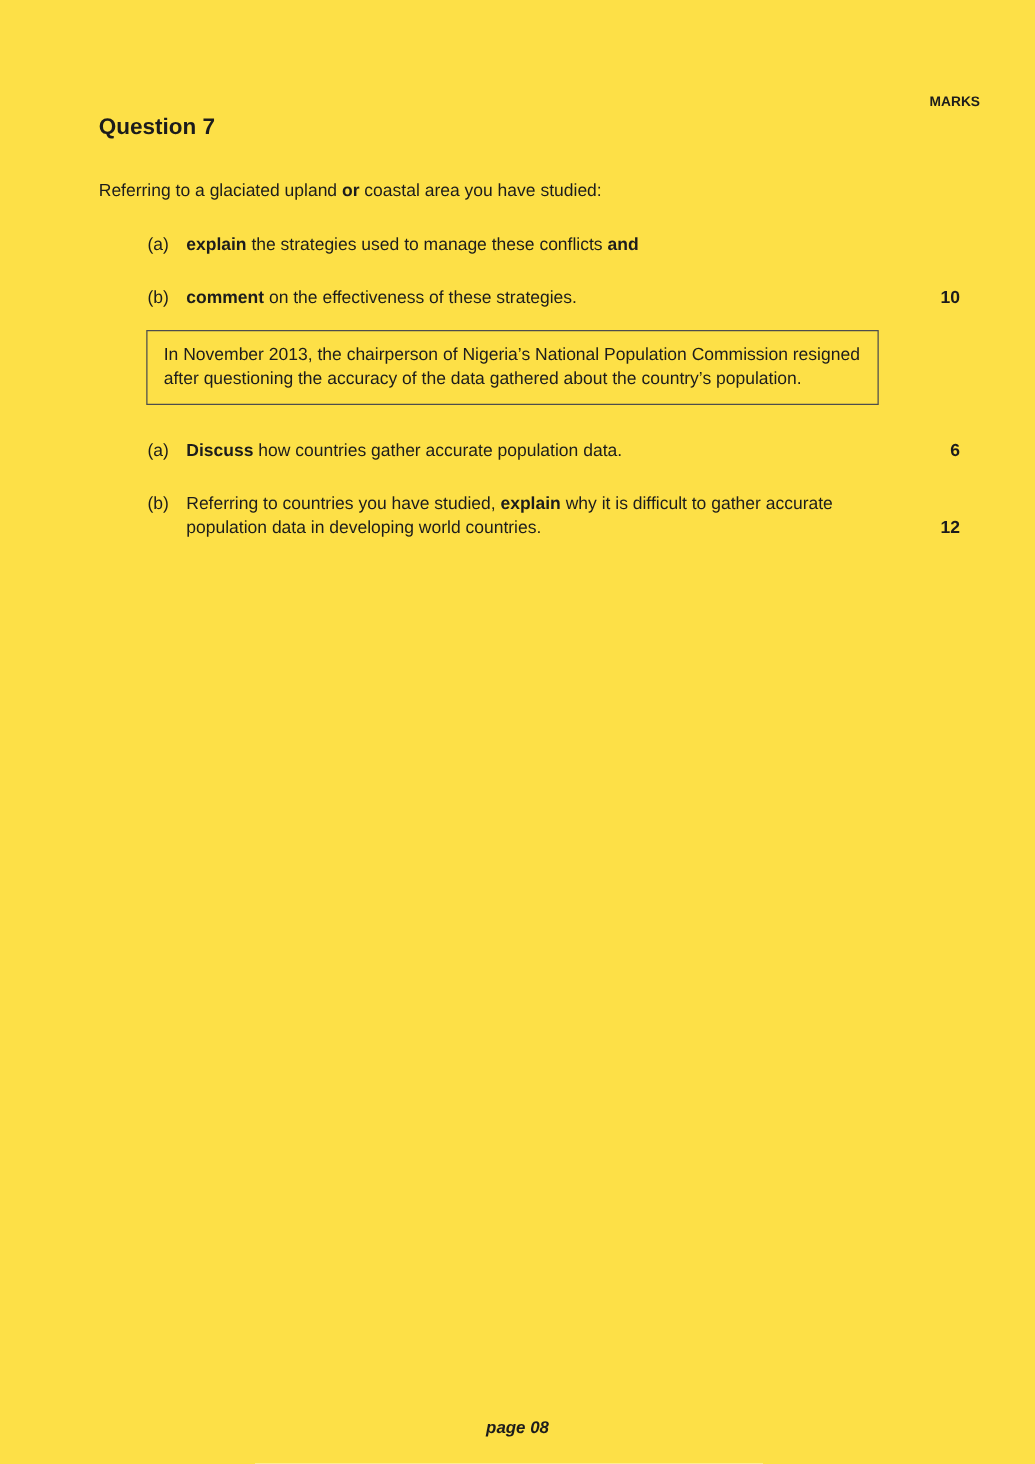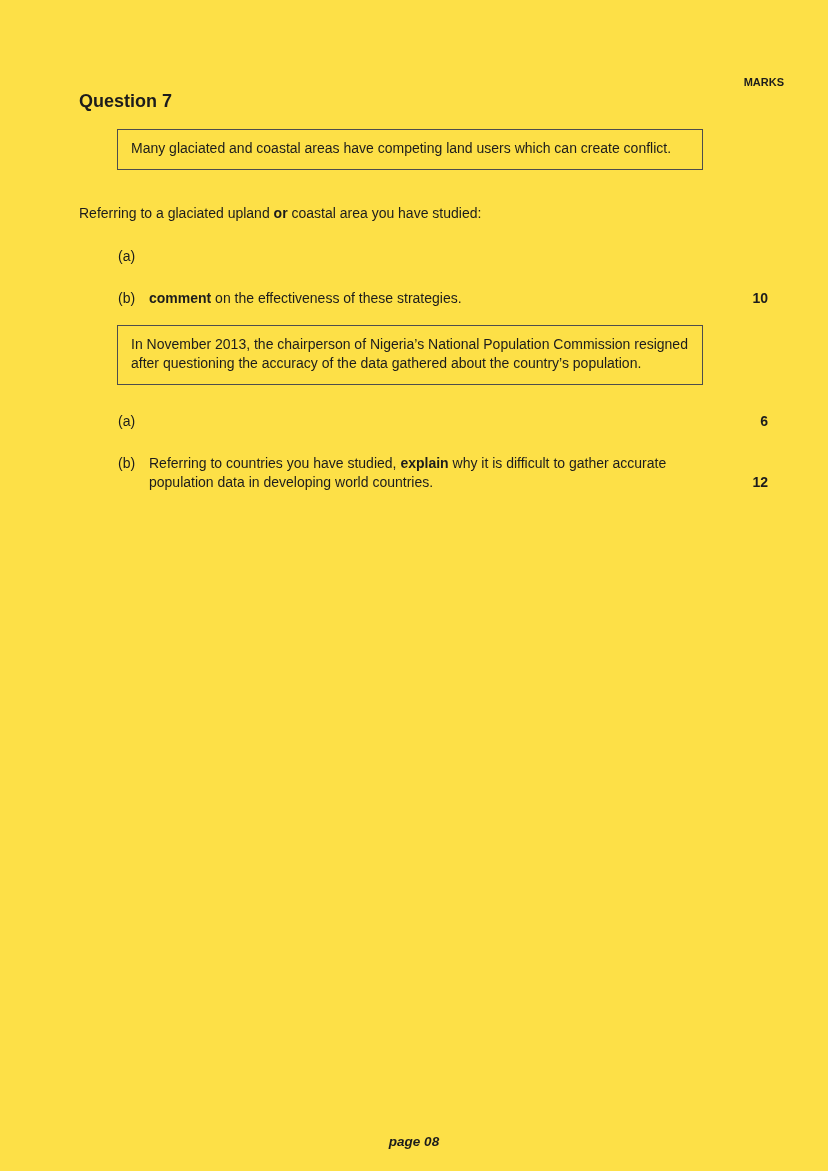--- a/index.html
+++ b/index.html
@@ -91,46 +91,45 @@
 
 <div class="page">
 
   <div class="marks-header">MARKS</div>
 
   <div class="content">
 
     <div>
       <div class="q-title first">Question 7</div>
 
-      <div class="stimulus-box">
-        <span>Many glaciated and coastal areas have competing land users which can create conflict.</span>
-      </div>
 
       <div class="q-intro"><span>Referring to a glaciated upland </span><b>or</b><span> coastal area you have studied:</span></div>
 
       <div class="part-row gap-lg">
         <div class="part-label">(a)</div>
+        <div class="part-text"><b>explain</b><span> the strategies used to manage these conflicts </span><b>and</b></div>
         <div class="part-marks"></div>
       </div>
 
       <div class="part-row gap-md">
         <div class="part-label">(b)</div>
         <div class="part-text"><b>comment</b><span> on the effectiveness of these strategies.</span></div>
         <div class="part-marks">10</div>
       </div>
     </div>
 
     <div>
 
       <div class="stimulus-box second">
         <span>In November 2013, the chairperson of Nigeria’s National Population Commission resigned after questioning the accuracy of the data gathered about the country’s population.</span>
       </div>
 
       <div class="part-row gap-after-box">
         <div class="part-label">(a)</div>
+        <div class="part-text"><b>Discuss</b><span> how countries gather accurate population data.</span></div>
         <div class="part-marks">6</div>
       </div>
 
       <div class="part-row gap-md">
         <div class="part-label">(b)</div>
         <div class="part-text"><span>Referring to countries you have studied, </span><b>explain</b><span> why it is difficult to gather accurate population data in developing world countries.</span></div>
         <div class="part-marks">12</div>
       </div>
     </div>
 

